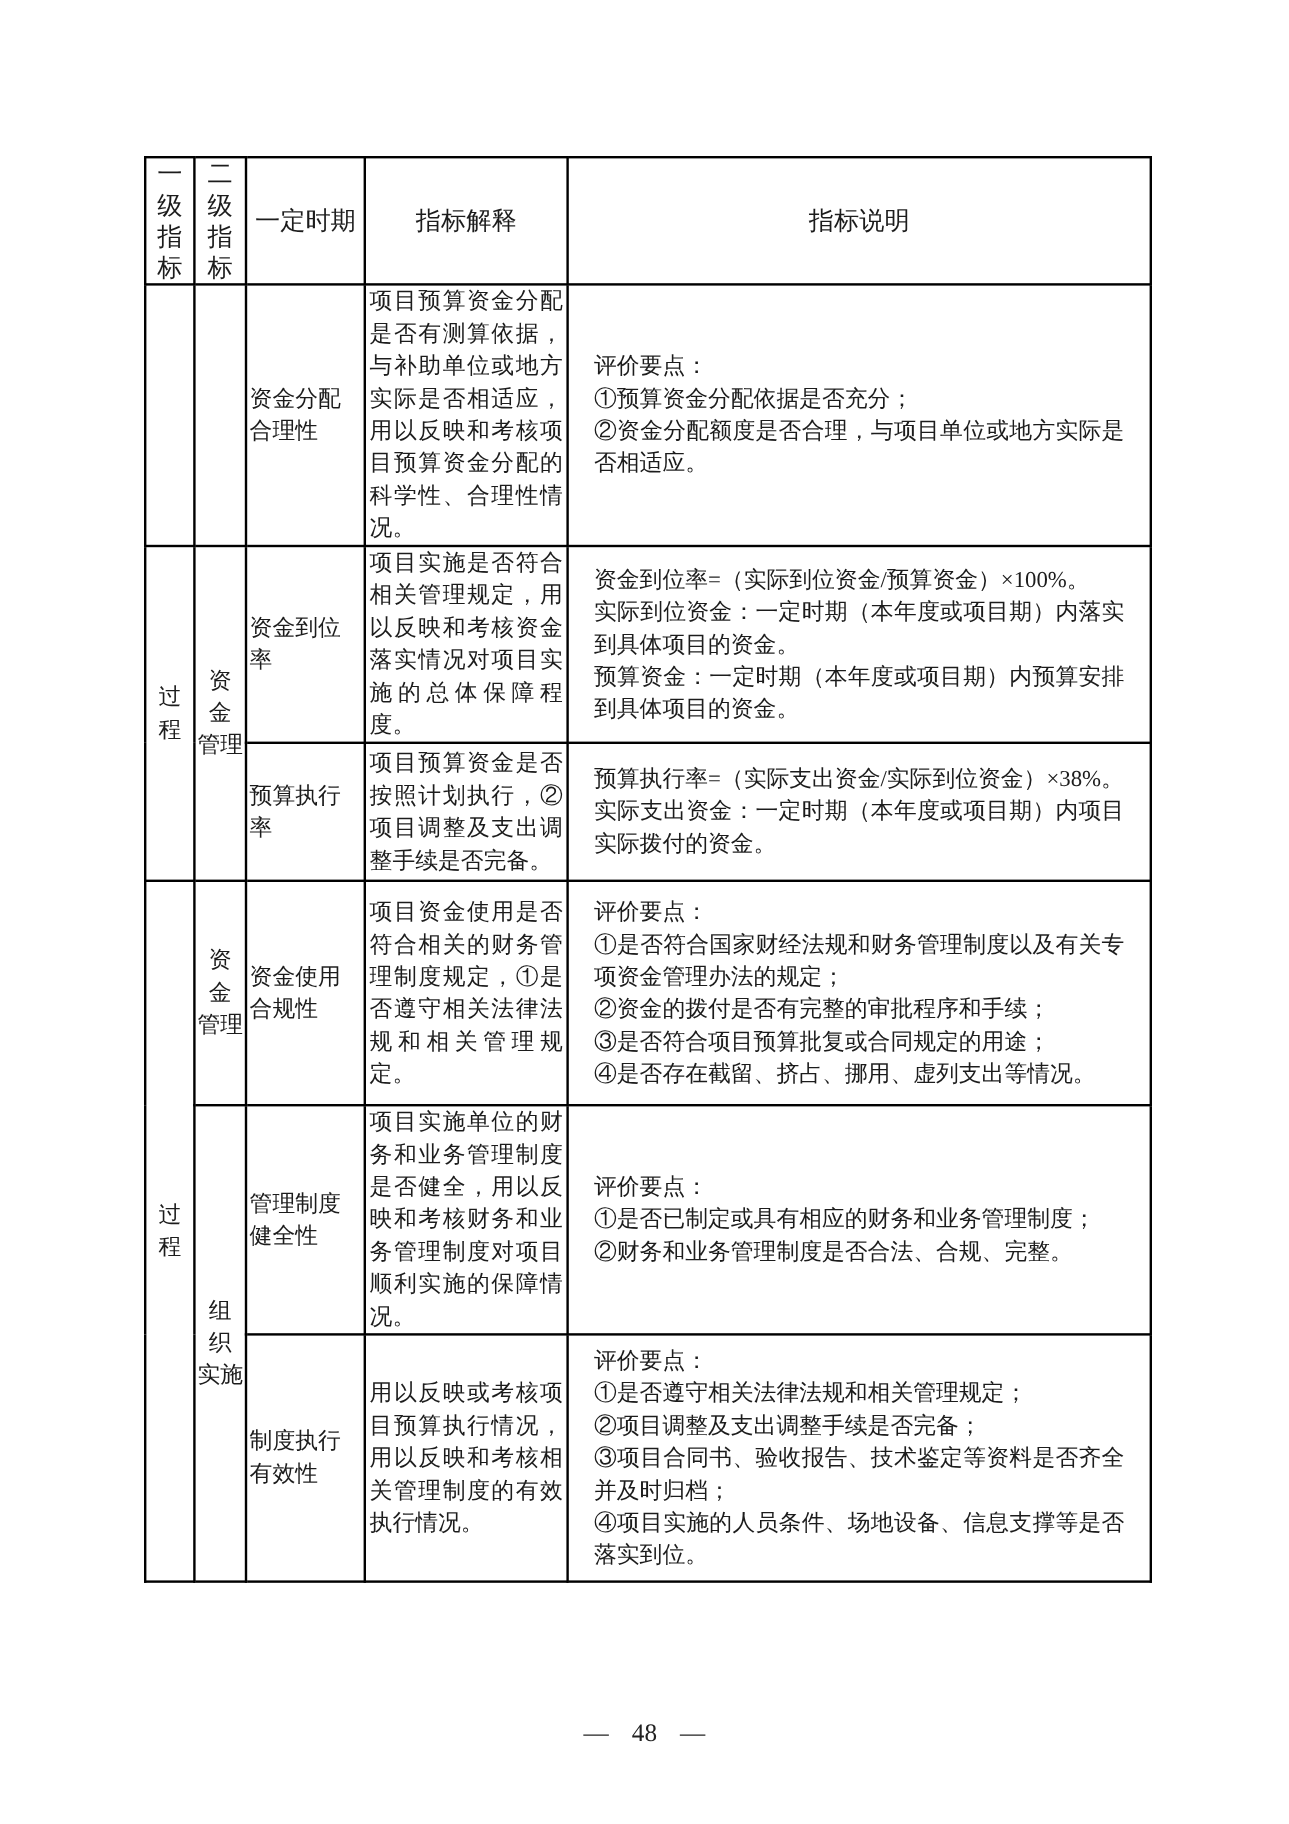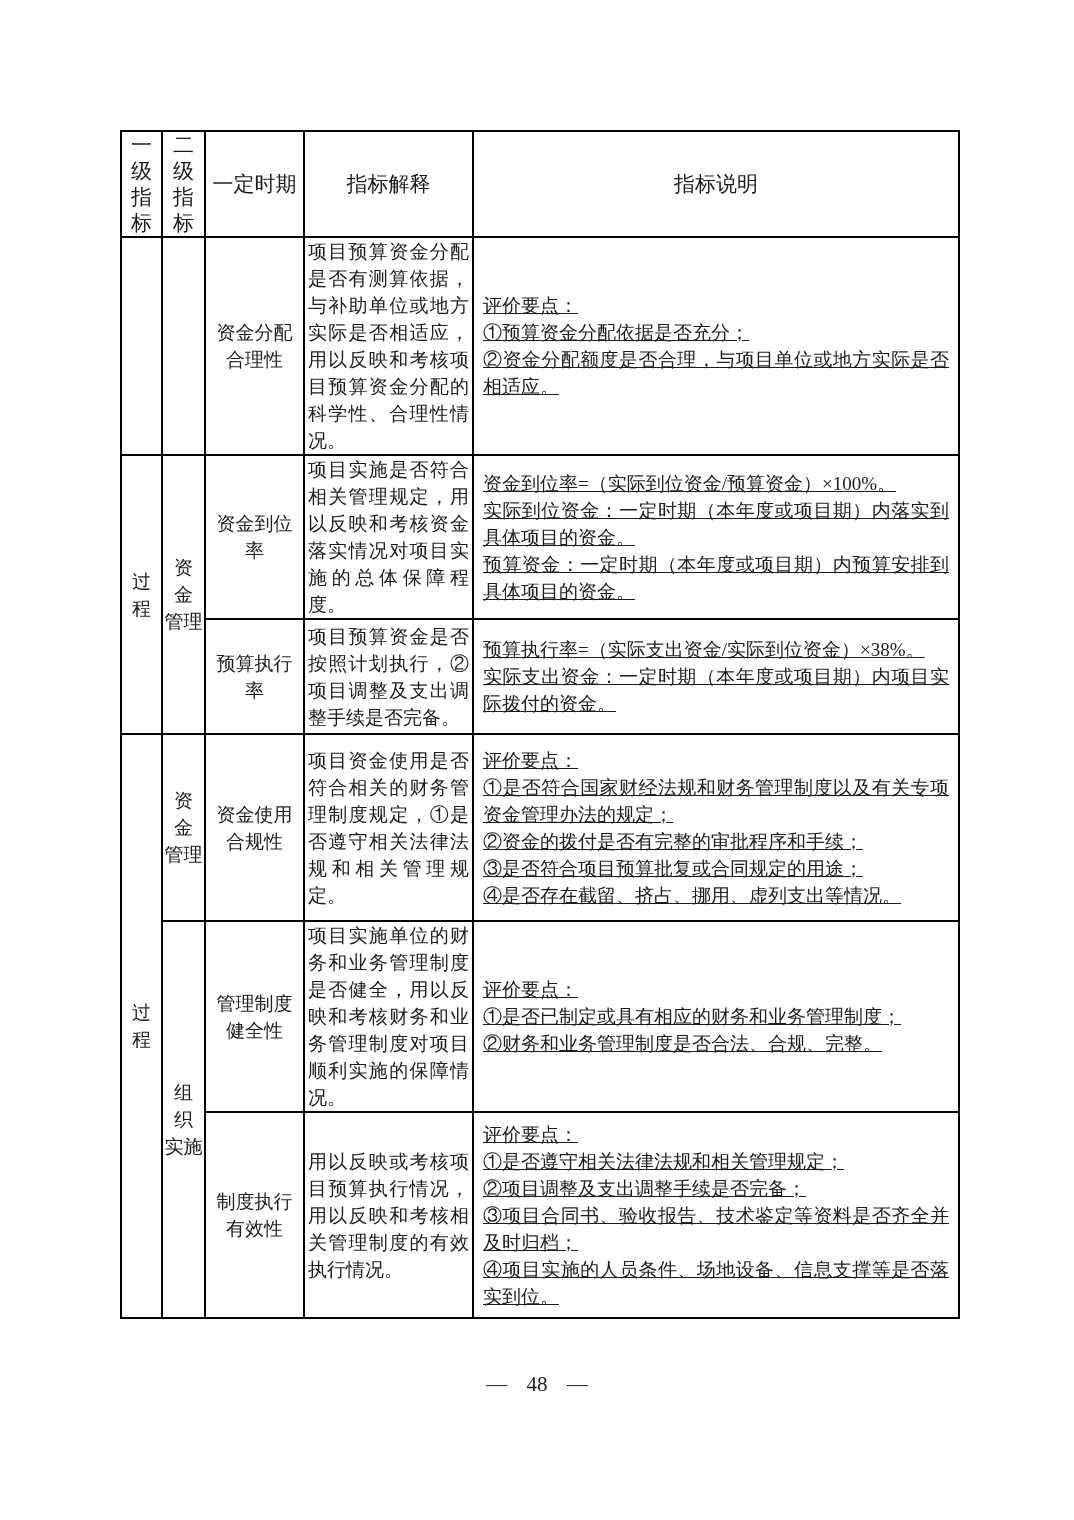--- a/index.html
+++ b/index.html
@@ -31,40 +31,39 @@
     white-space: pre-line;
     overflow: hidden;
   }
   .indicator-table th {
     text-align: center;
     font-size: 21px;
     line-height: 26px;
     padding: 0 1px;
   }
   td.lvl  { text-align: center; padding: 16px 1px; }
-  td.lvl3 { text-align: center; padding: 0 2px; }
+  td.lvl3 { padding: 0 2px; }
   td.explain {
     text-align: justify;
     padding: 0 3px;
   }
   td.desc {
     text-align: justify;
-    padding: 0 9px;
-    text-decoration: underline;
+    padding: 0 21px;
   }
   tr.r-head { height: 65px; }
   tr.r1 { height: 213px; }
   tr.r2 { height: 160px; }
   tr.r3 { height: 115px; }
   tr.r4 { height: 187px; }
   tr.r5 { height: 182px; }
   tr.r6 { height: 206px; }
   .footer {
     position: absolute;
-    top: 1372px;
+    top: 1432px;
     left: 0;
     width: 100%;
     text-align: center;
     font-size: 21px;
     color: #222222;
     word-spacing: 14px;
   }
 </style>
 </head>
 <body>

